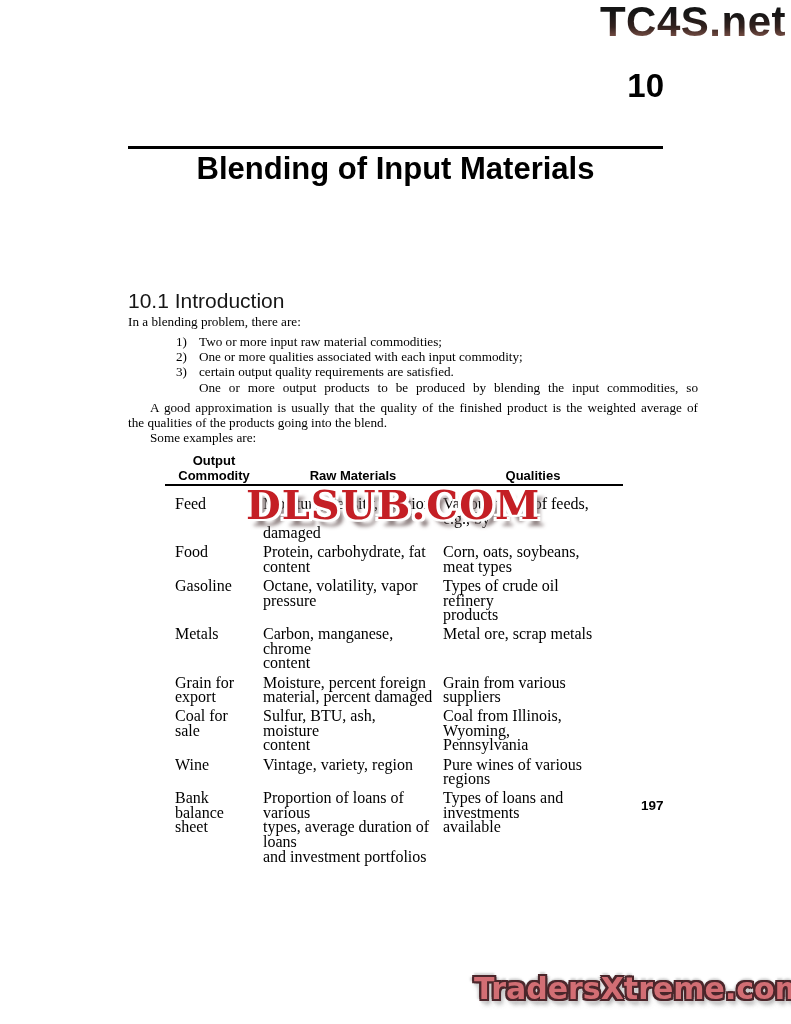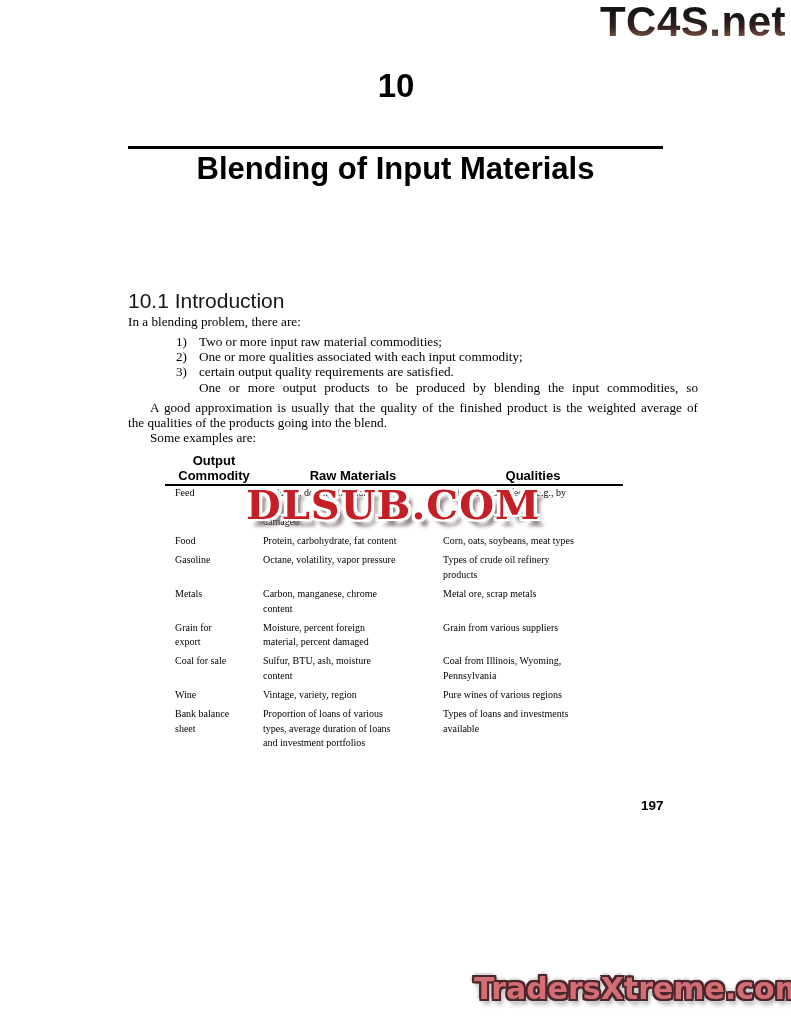--- a/index.html
+++ b/index.html
@@ -34,21 +34,21 @@
     text-shadow:
       -2px -2px 0 #4b262b, 2px -2px 0 #4b262b, -2px 2px 0 #4b262b, 2px 2px 0 #4b262b,
       -2px 0 0 #4b262b, 2px 0 0 #4b262b, 0 -2px 0 #4b262b, 0 2px 0 #4b262b,
       -4px 0 2px rgba(210,210,210,0.9), 4px 0 2px rgba(210,210,210,0.9),
       0 4px 2px rgba(210,210,210,0.9), 0 -4px 2px rgba(210,210,210,0.9),
       3px 5px 5px rgba(110,110,110,0.7);
     z-index:5;
   }
   
   .chapter-num {
-    position:absolute; top:67px; left:128px; width:536px; text-align:center;
+    position:absolute; top:67px; left:128px; width:536px; text-align:right;
     font-family:"Liberation Sans", sans-serif; font-weight:bold; font-size:33px;
   }
   .rule { position:absolute; top:146px; left:128px; width:535px; height:3px; background:#000; }
   .chapter-title {
     position:absolute; top:151px; left:110px; width:571px; text-align:center;
     font-family:"Liberation Sans", sans-serif; font-weight:bold; font-size:31px;
   }
   
   .sec-head {
     position:absolute; top:289px; left:128px;
@@ -67,21 +67,21 @@
   .examples { position:absolute; top:430px; left:150px;text-align:center; }
   
   .tbl { position:absolute; top:453px; left:165px; width:458px; }
   .tbl-head {
     display:grid; grid-template-columns:98px 180px 180px;
     font-family:"Liberation Sans", sans-serif; font-weight:bold;
     font-size:13px; line-height:15px;
     border-bottom:2.5px solid #000; padding-bottom:1px;
   }
   .hcell { display:flex; flex-direction:column; justify-content:flex-end; text-align:center; }
-  .tbl-body { font-size:10px; line-height:14.6px; padding-top:0;font-family:Liberation Serif, serif; }
+  .tbl-body { font-size:16px; line-height:14.6px; padding-top:11px;font-family:Liberation Serif, serif; }
   .trow { display:grid; grid-template-columns:98px 180px 180px; }
   .trow > div { padding-bottom:4.5px; padding-right:10px; }
   .c1 { padding-left:10px; }
   .ln { min-height:14.6px; }
   
   .pagenum {
     position:absolute; top:798px; left:641px;
     font-family:"Liberation Sans", sans-serif; font-weight:bold; font-size:13.5px;
   }
 </style>

